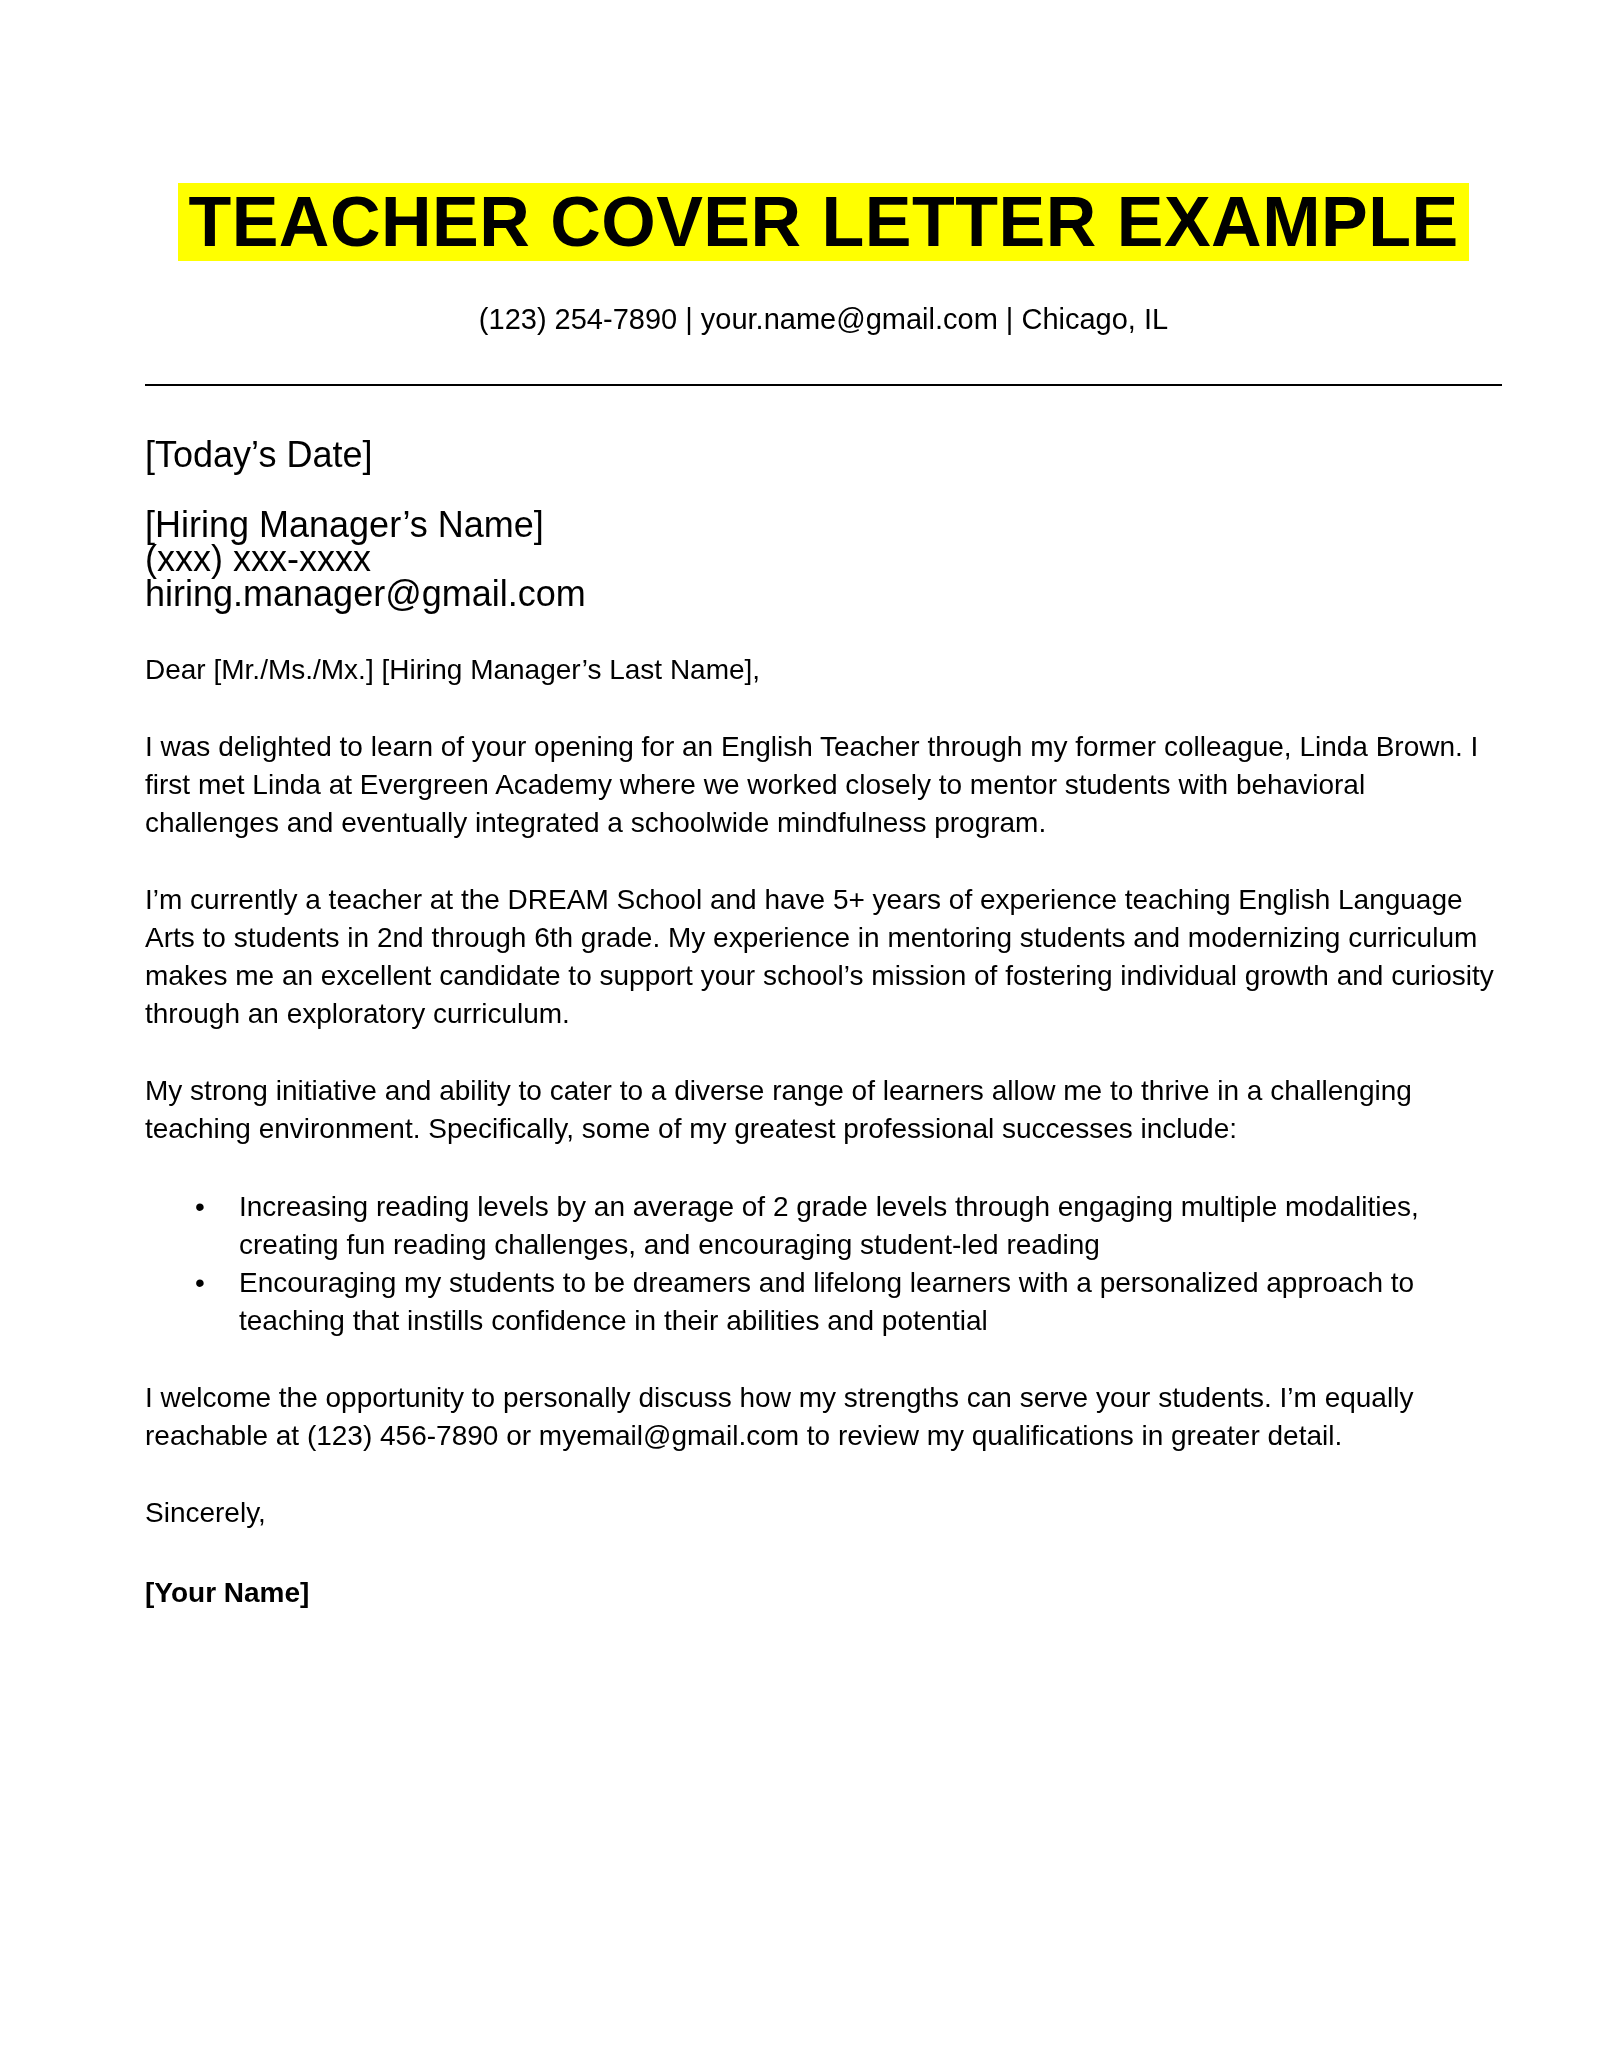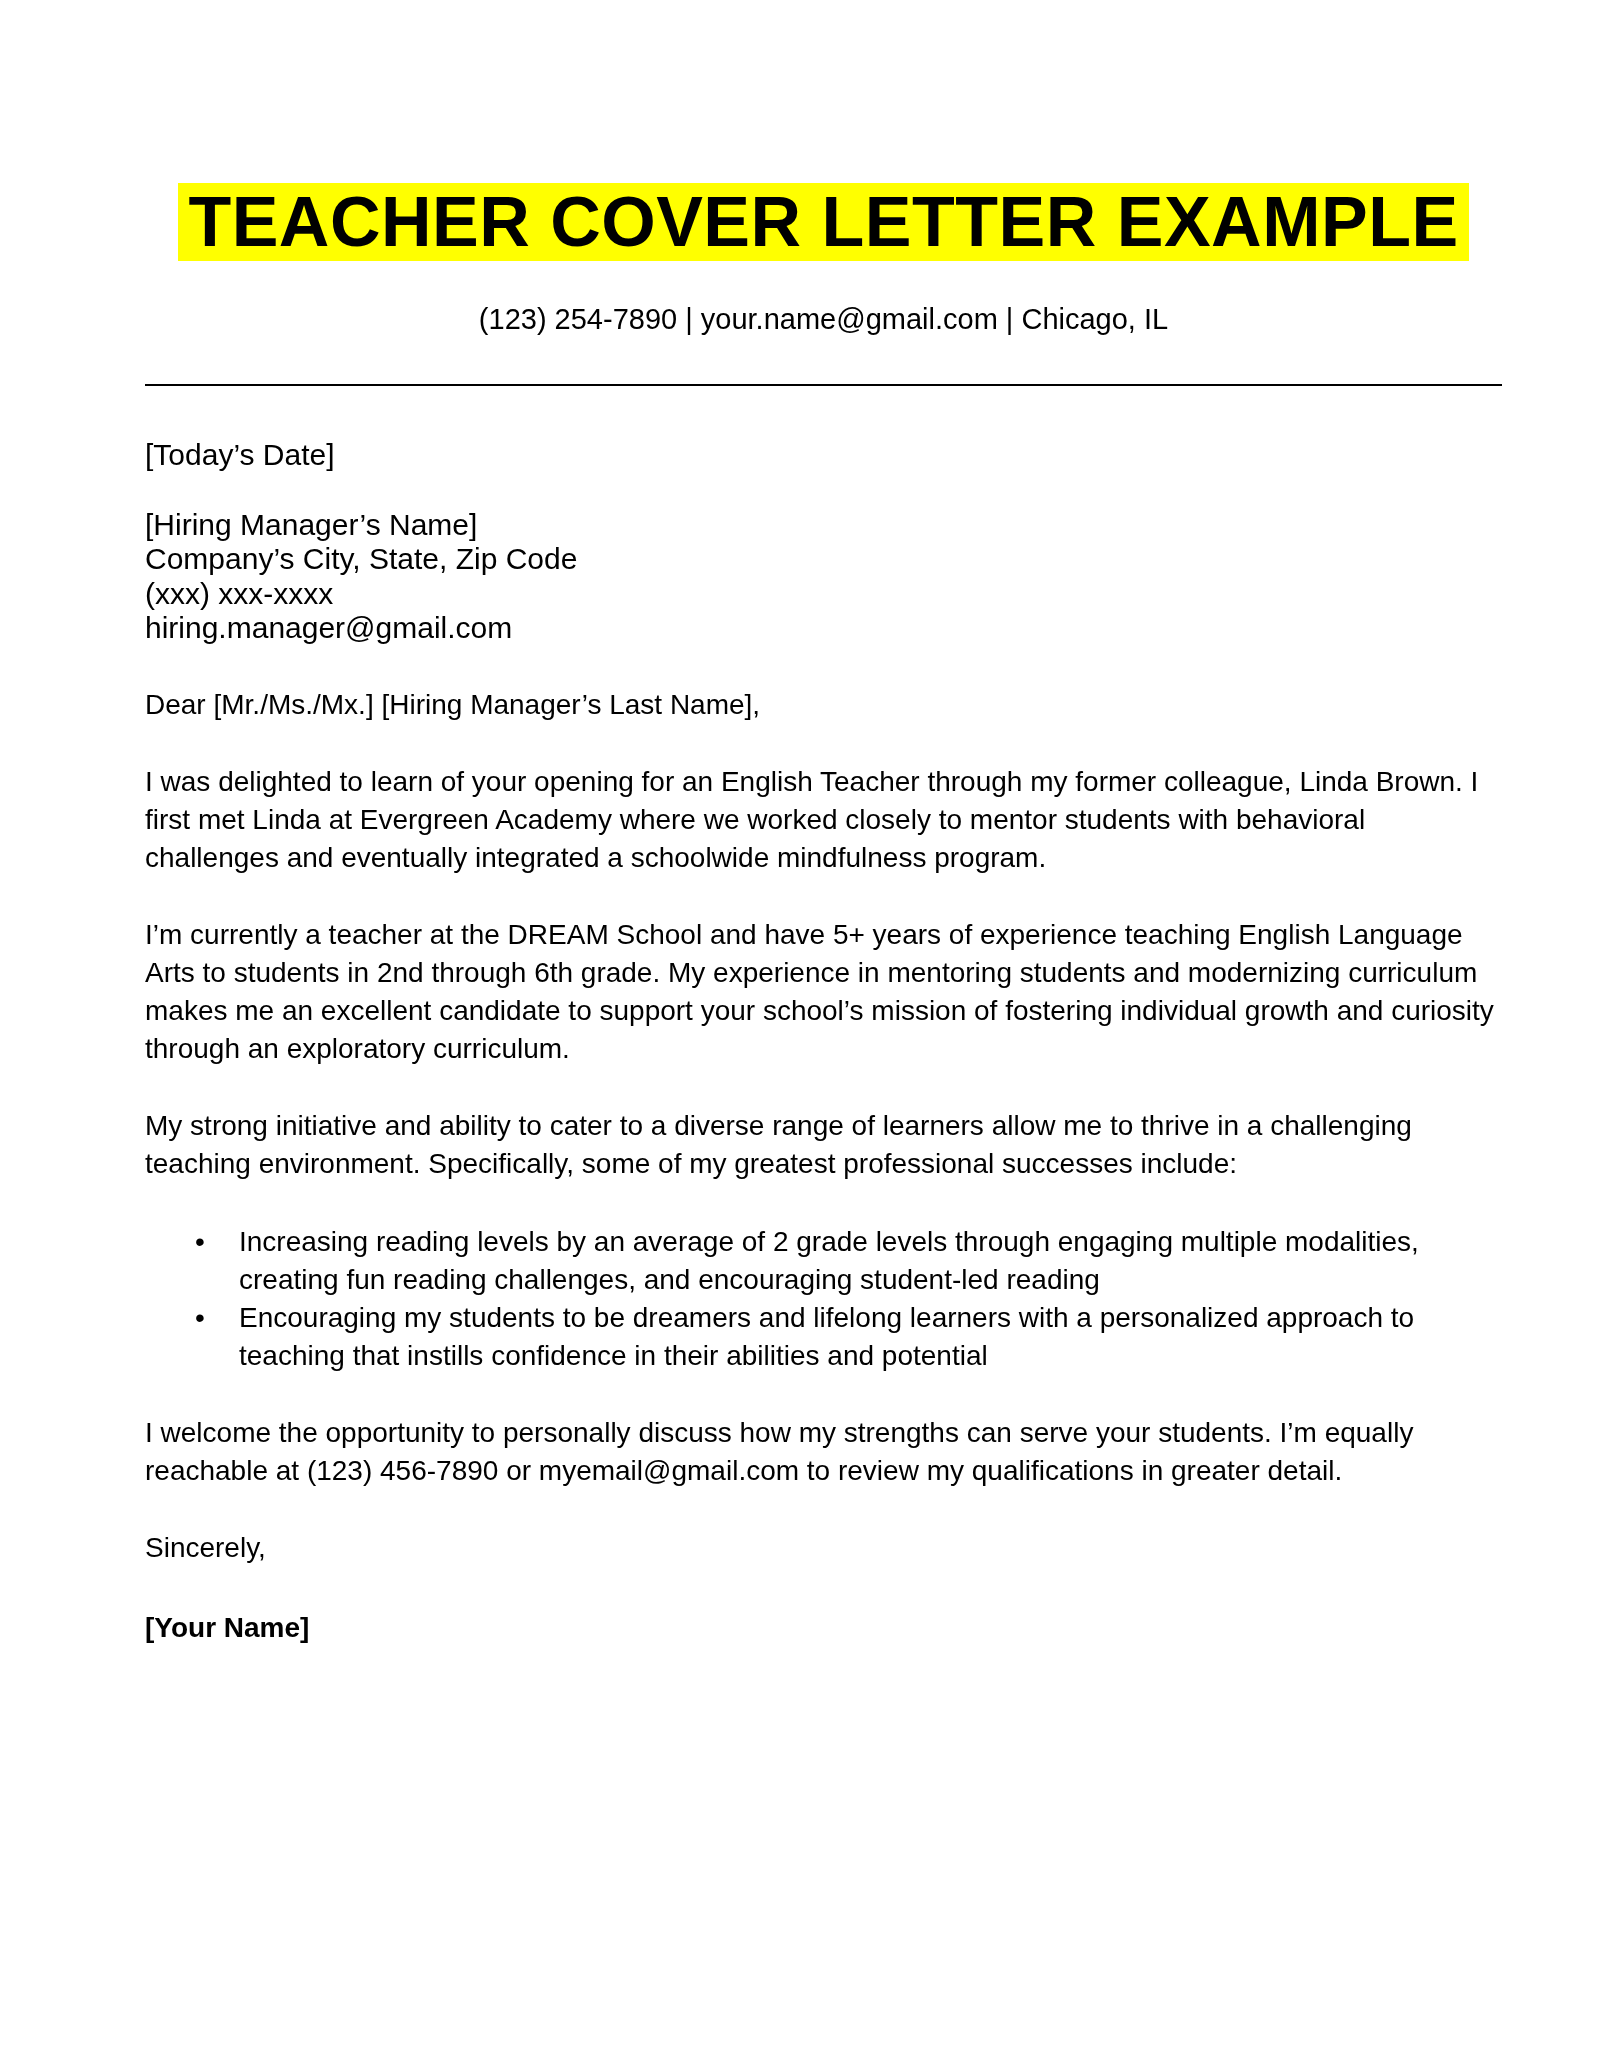--- a/index.html
+++ b/index.html
@@ -38,21 +38,21 @@
     line-height: 34px;
   }
   .rule {
     margin: 48px 0 0 0;
     border: 0;
     border-top: 2px solid #000000;
     width: 100%;
   }
   .address-block {
     margin: 52px 0 8px 0;
-    font-size: 30px;
+    font-size: 36px;
     line-height: 34.5px;
   }
   .address-gap { height: 35px; }
   .salutation {
     margin: 40px 0 0 0;
     font-size: 28px;
     line-height: 38px;
   }
   .para {
     margin: 39px 0 0 0;
@@ -96,21 +96,20 @@
   <h1 class="doc-title"><span class="hl">TEACHER COVER LETTER EXAMPLE</span></h1>
 
   <div class="contact-line">(123) 254-7890 | your.name@gmail.com | Chicago, IL</div>
 
   <hr class="rule">
 
   <div class="address-block">
     <div>[Today’s Date]</div>
     <div class="address-gap"></div>
     <div>[Hiring Manager’s Name]</div>
-    <div>Company’s City, State, Zip Code</div>
     <div>(xxx) xxx-xxxx</div>
     <div>hiring.manager@gmail.com</div>
   </div>
 
   <div class="salutation">Dear [Mr./Ms./Mx.] [Hiring Manager’s Last Name],</div>
 
   <p class="para">I was delighted to learn of your opening for an English Teacher through my former colleague, Linda Brown. I first met Linda at Evergreen Academy where we worked closely to mentor students with behavioral challenges and eventually integrated a schoolwide mindfulness program.</p>
 
   <p class="para">I’m currently a teacher at the DREAM School and have 5+ years of experience teaching English Language Arts to students in 2nd through 6th grade. My experience in mentoring students and modernizing curriculum makes me an excellent candidate to support your school’s mission of fostering individual growth and curiosity through an exploratory curriculum.</p>
 

